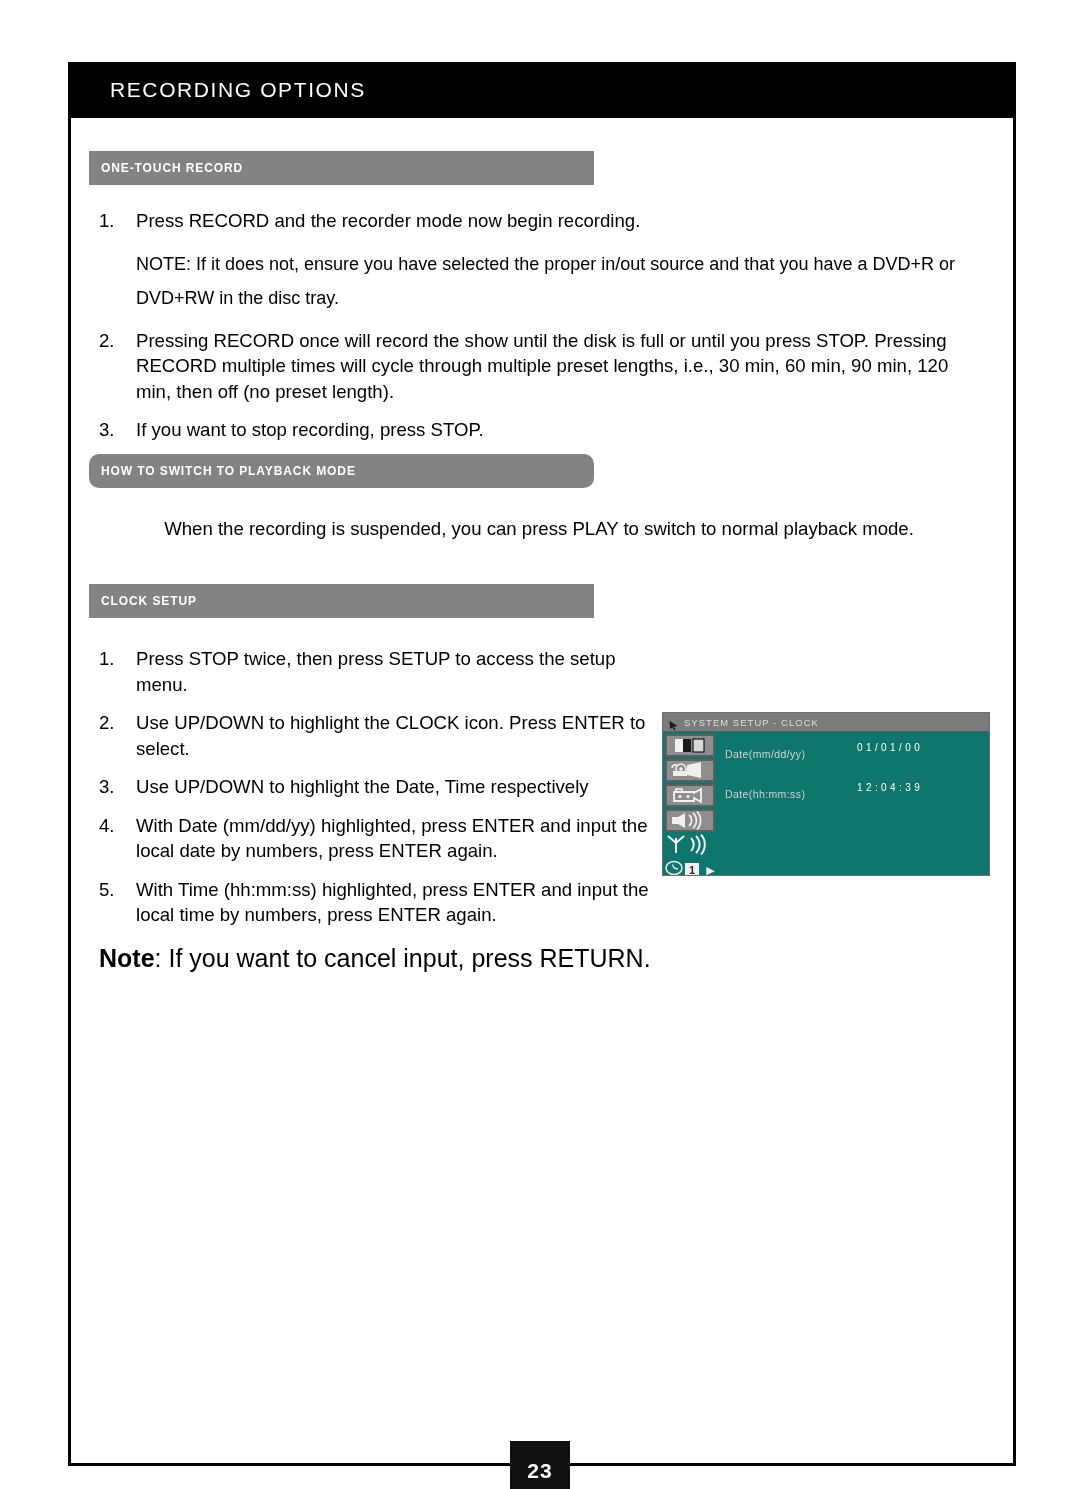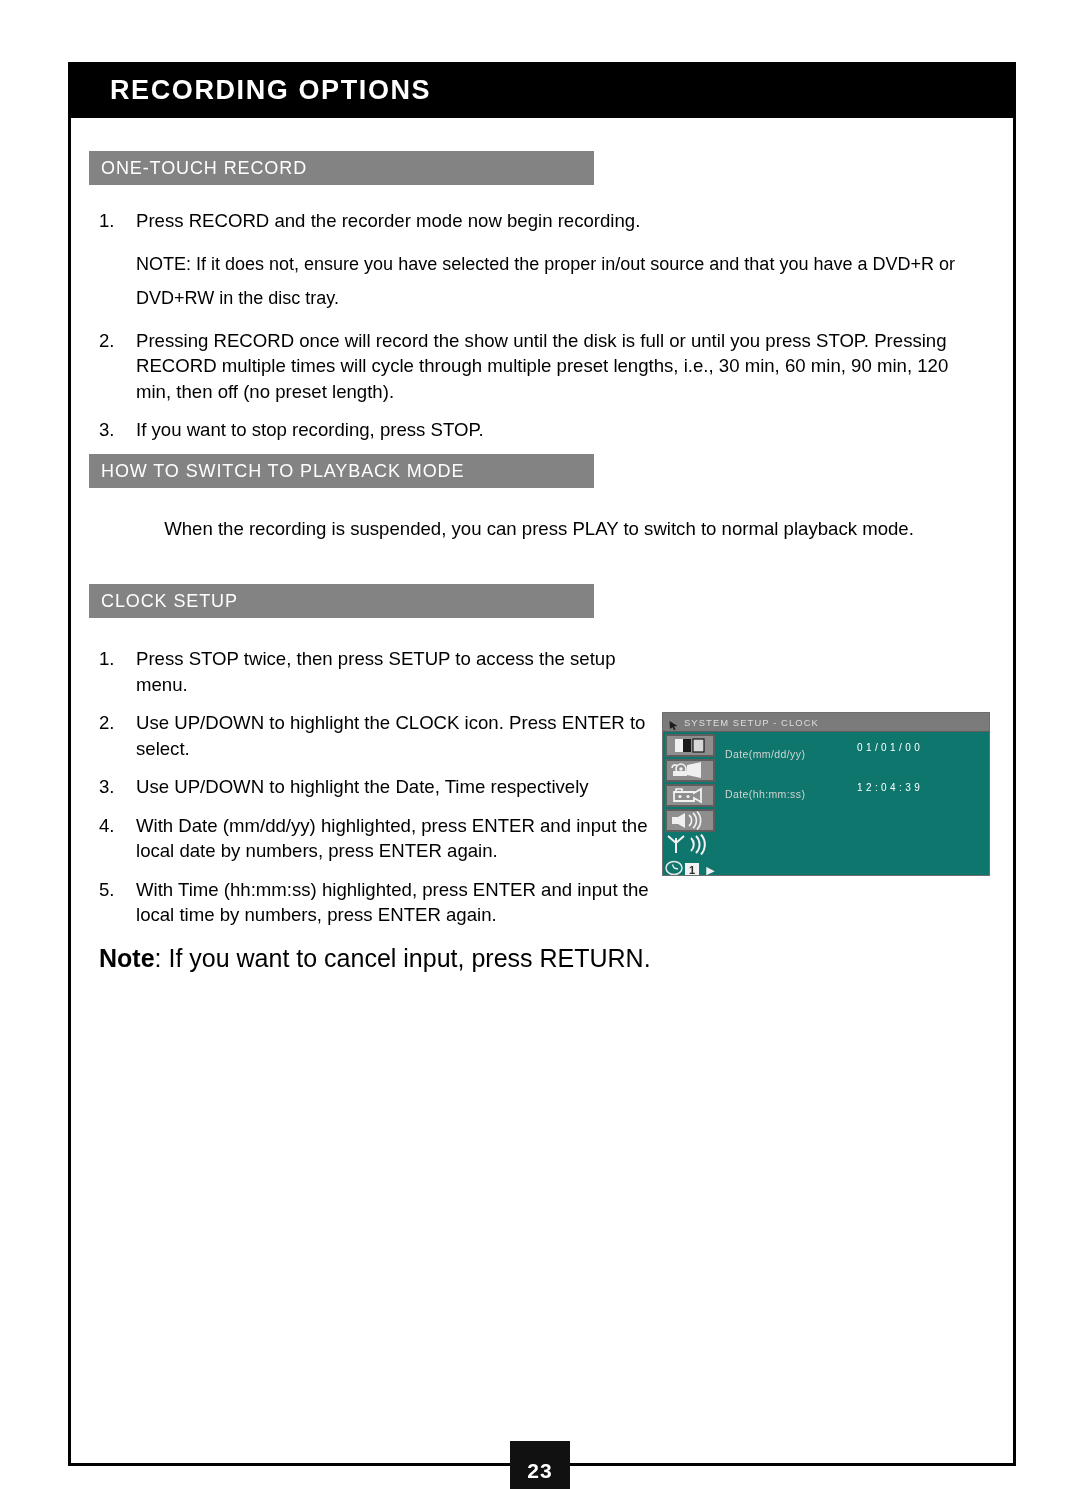--- a/index.html
+++ b/index.html
@@ -37,22 +37,22 @@
     height: 56px;
     background: #000000;
     box-sizing: border-box;
   }
   #header-title {
     position: absolute;
     left: 42px;
     top: 50%;
     transform: translateY(-50%);
     color: #ffffff;
-    font-size: 27px;
-    font-weight: bold;
+    font-size: 21px;
+    font-weight: normal;
     letter-spacing: 1.6px;
   }
 
   
   #content {
     position: absolute;
     left: 71px;
     top: 118px;
     width: 942px;
     height: 1345px;
@@ -62,22 +62,22 @@
     background: #838383;
     height: 34px;
     width: 505px;
     display: flex;
     align-items: center;
     box-sizing: border-box;
     padding-left: 12px;
   }
   .section-bar span {
     color: #ffffff;
-    font-size: 18px;
-    font-weight: normal;
+    font-size: 12px;
+    font-weight: bold;
     letter-spacing: 0.9px;
   }
 
   
   .olist {
     margin: 0;
     padding: 0;
     list-style: none;
   }
   .oitem {
@@ -240,21 +240,21 @@
     <li class="oitem">
       <span class="num">2.</span>
       <span>Pressing RECORD once will record the show until the disk is full or until you press STOP. Pressing RECORD multiple times will cycle through multiple preset lengths, i.e., 30 min, 60 min, 90 min, 120 min, then off (no preset length).</span>
     </li>
     <li class="oitem">
       <span class="num">3.</span>
       <span>If you want to stop recording, press STOP.</span>
     </li>
   </ul>
 
-  <div class="section-bar" style="position:absolute; left:18px; top:336px;">
+  <div class="section-bar" style="position:absolute; left:18px; top:336px;border-radius:10px;">
     <span>HOW TO SWITCH TO PLAYBACK MODE</span>
   </div>
 
   <div class="plain-para" style="position:absolute; left:18px; top:398px; width:900px;">When the recording is suspended, you can press PLAY to switch to normal playback mode.</div>
 
   <div class="section-bar" style="position:absolute; left:18px; top:466px;">
     <span>CLOCK SETUP</span>
   </div>
 
   <ul class="olist narrow" style="position:absolute; left:18px; top:528px; width:570px;">

